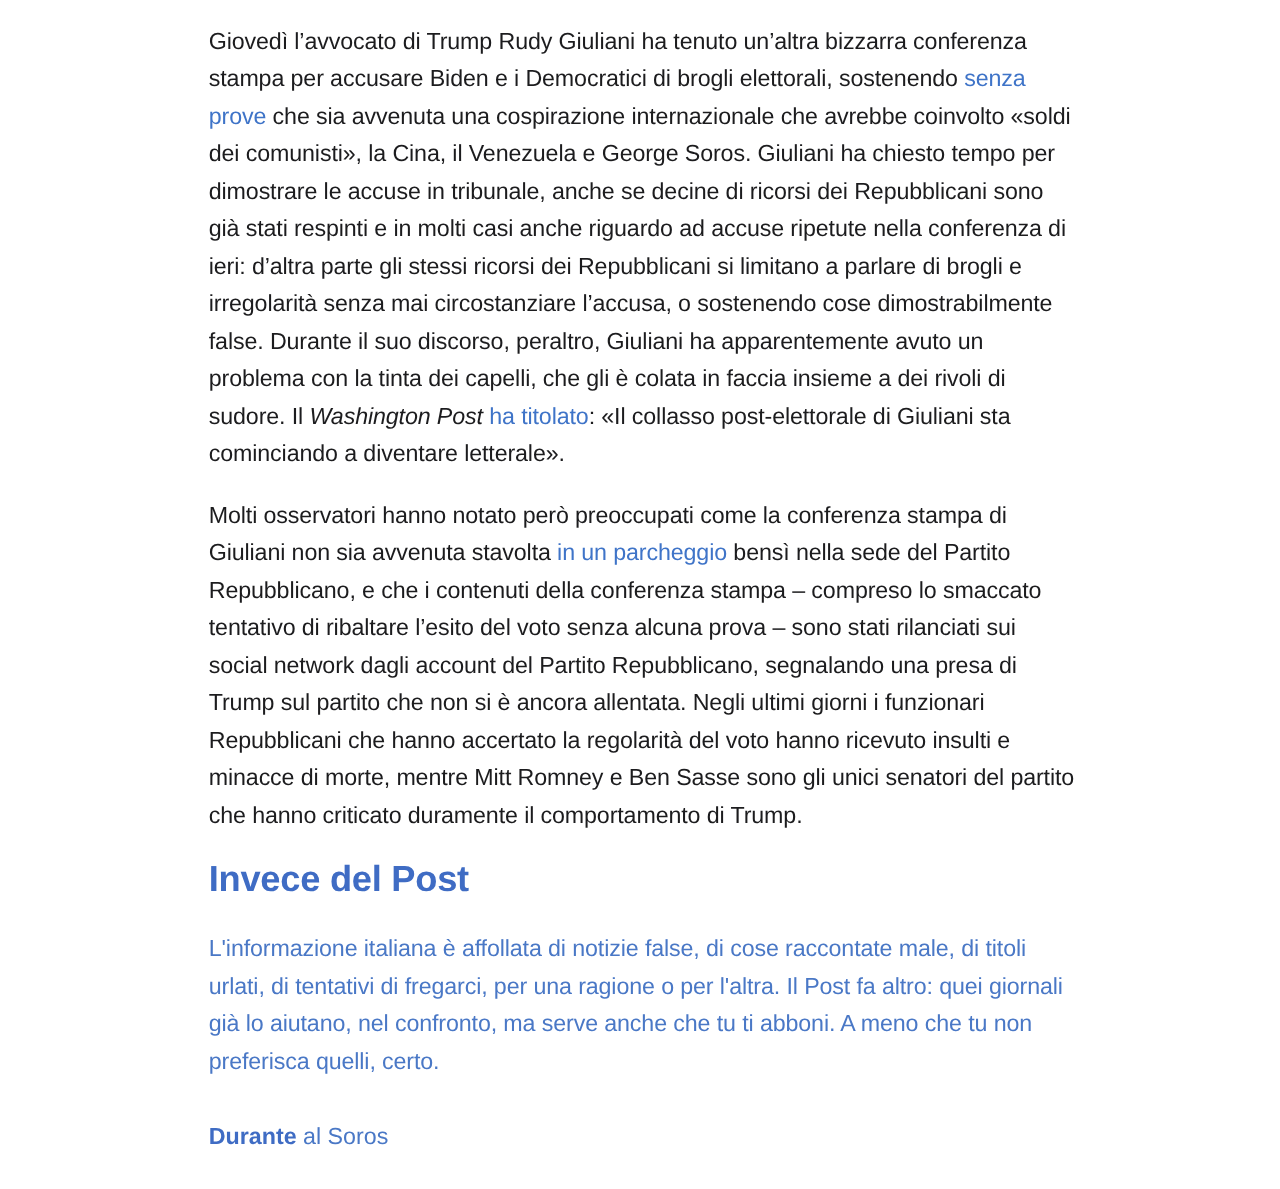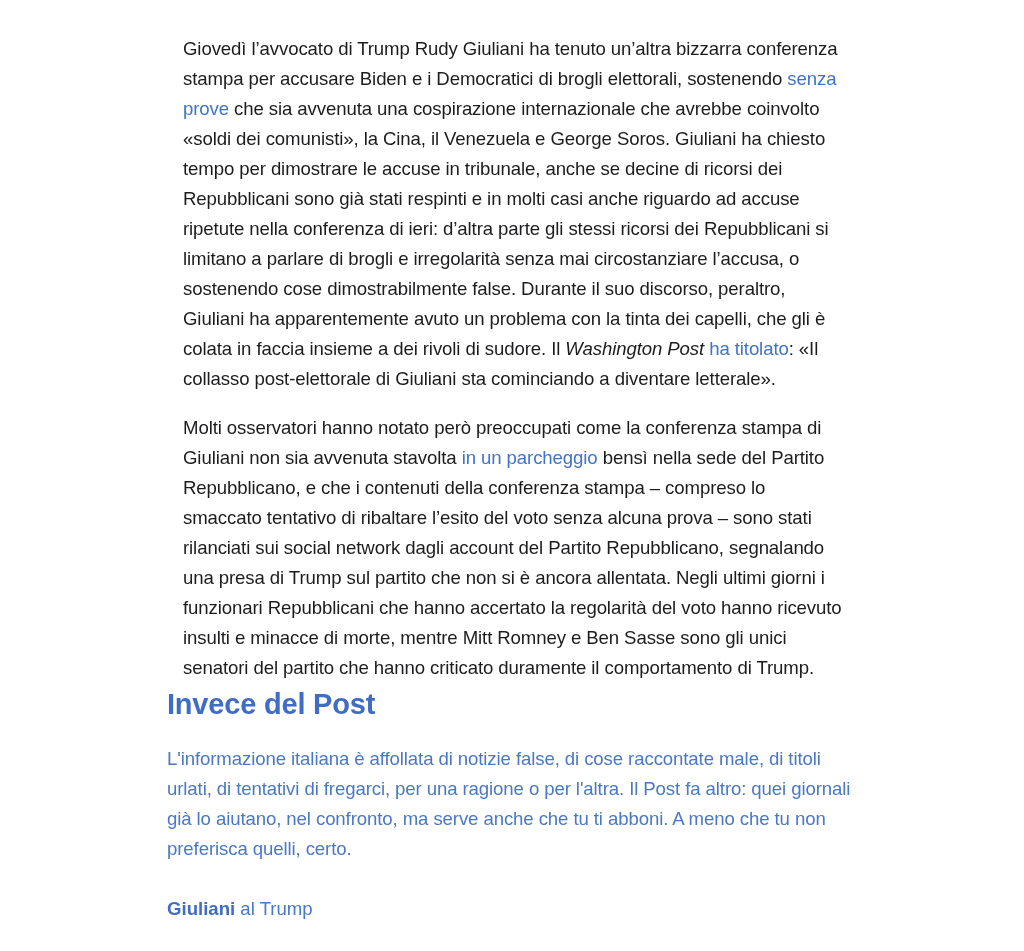--- a/index.html
+++ b/index.html
@@ -18,21 +18,21 @@
       position: absolute;
       left: 167px;
       top: 18px;
       width: 694px;
       color: #1c1c1e;
       font-size: 18.6px;
       line-height: 30px;
       letter-spacing: -0.1px;
     }
     .article p {
-      margin: 16px;
+      margin: 0;
     }
     .p1 { }
     .p2 { margin-top: 19px !important; }
     a.inline-link {
       color: #3f74c8;
       text-decoration: none;
     }
     em { font-style: italic; }
     .promo-heading {
       position: absolute;
@@ -75,13 +75,13 @@
 
 <div class="article">
   <p class="p1"><span>Giovedì l’avvocato di Trump Rudy Giuliani ha tenuto un’altra bizzarra conferenza stampa per accusare Biden e i Democratici di brogli elettorali, sostenendo </span><a class="inline-link" href="#">senza prove</a><span> che sia avvenuta una cospirazione internazionale che avrebbe coinvolto «soldi dei comunisti», la Cina, il Venezuela e George Soros. Giuliani ha chiesto tempo per dimostrare le accuse in tribunale, anche se decine di ricorsi dei Repubblicani sono già stati respinti e in molti casi anche riguardo ad accuse ripetute nella conferenza di ieri: d’altra parte gli stessi ricorsi dei Repubblicani si limitano a parlare di brogli e irregolarità senza mai circostanziare l’accusa, o sostenendo cose dimostrabilmente false. Durante il suo discorso, peraltro, Giuliani ha apparentemente avuto un problema con la tinta dei capelli, che gli è colata in faccia insieme a dei rivoli di sudore. Il </span><em>Washington Post</em><span> </span><a class="inline-link" href="#">ha titolato</a><span>: «Il collasso post-elettorale di Giuliani sta cominciando a diventare letterale».</span></p>
   <p class="p2"><span>Molti osservatori hanno notato però preoccupati come la conferenza stampa di Giuliani non sia avvenuta stavolta </span><a class="inline-link" href="#">in un parcheggio</a><span> bensì nella sede del Partito Repubblicano, e che i contenuti della conferenza stampa – compreso lo smaccato tentativo di ribaltare l’esito del voto senza alcuna prova – sono stati rilanciati sui social network dagli account del Partito Repubblicano, segnalando una presa di Trump sul partito che non si è ancora allentata. Negli ultimi giorni i funzionari Repubblicani che hanno accertato la regolarità del voto hanno ricevuto insulti e minacce di morte, mentre Mitt Romney e Ben Sasse sono gli unici senatori del partito che hanno criticato duramente il comportamento di Trump.</span></p>
 </div>
 
 <h2 class="promo-heading">Invece del Post</h2>
 
 <p class="promo-text">L'informazione italiana è affollata di notizie false, di cose raccontate male, di titoli urlati, di tentativi di fregarci, per una ragione o per l'altra. Il Post fa altro: quei giornali già lo aiutano, nel confronto, ma serve anche che tu ti abboni. A meno che tu non preferisca quelli, certo.</p>
 
-<a class="subscribe" href="#"><strong>Giuliani</strong><span> al Trump</span></a>
+<a class="subscribe" href="#"><strong>Durante</strong><span> al Soros</span></a>
 
 </body></html>

